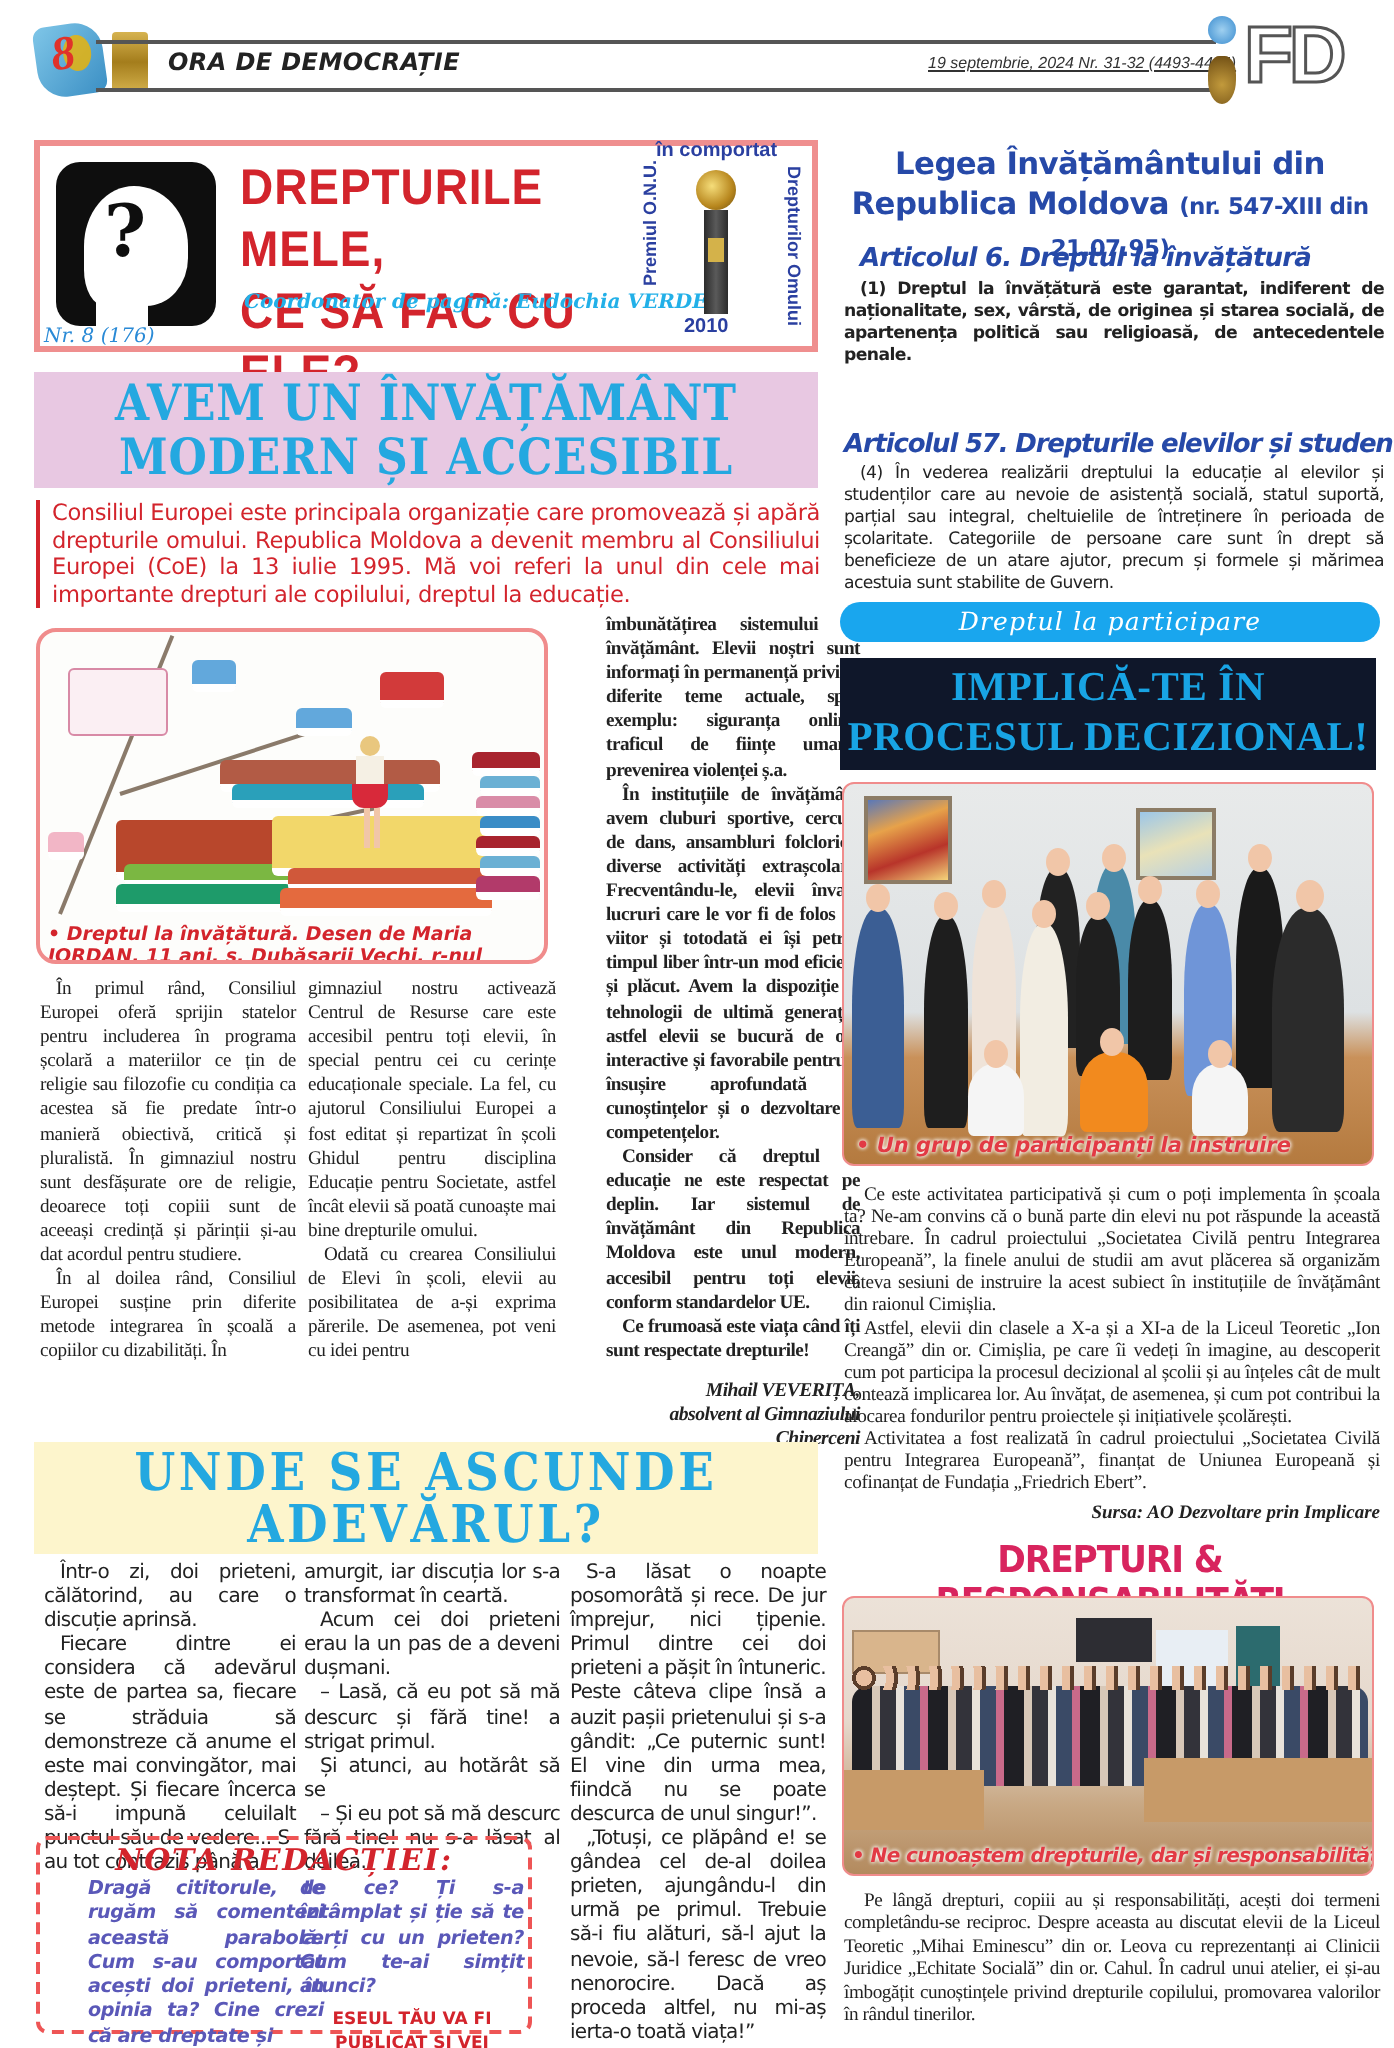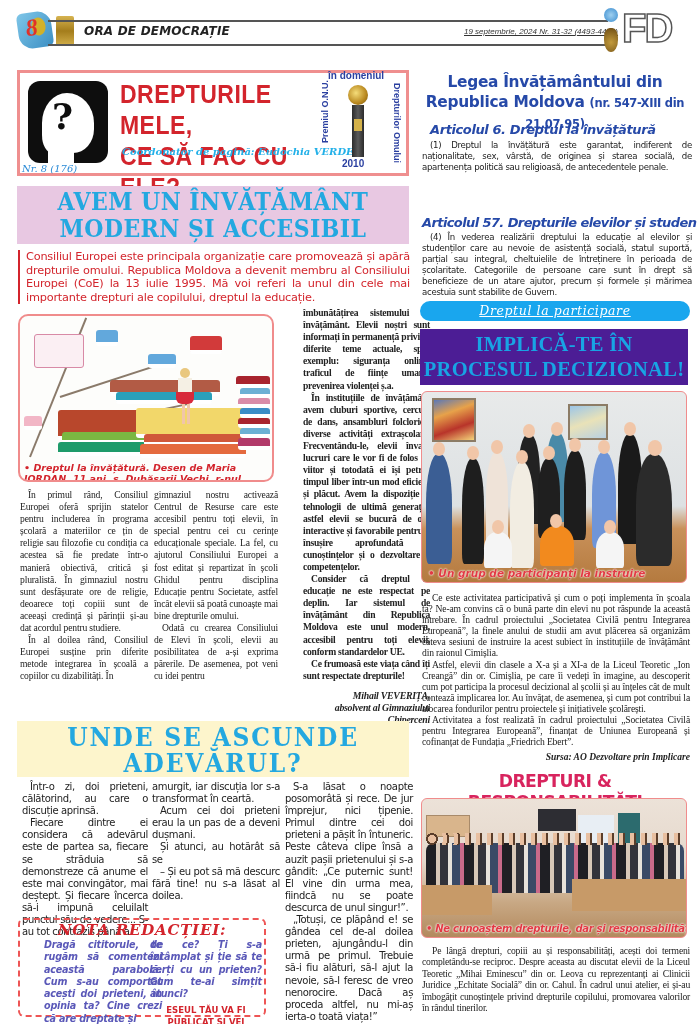--- a/index.html
+++ b/index.html
@@ -76,26 +76,26 @@
   .nota-prize { font: bold 8.5px/11.5px "DejaVu Sans", sans-serif; color: #d3242c; text-align: center; margin-top: 5px; font-style: normal; letter-spacing: 0; }
 
   
   #law-title { left: 418px; top: 72px; width: 274px; text-align: center; font: bold 15.4px/20px "DejaVu Sans", sans-serif; color: #2649a8; letter-spacing: -0.3px; }
   #law-title .num { font-size: 11.5px; }
   .art-title { font: bold italic 13px "DejaVu Sans", sans-serif; color: #2649a8; letter-spacing: -0.4px; }
   #art6-title { left: 430px; top: 122px; }
   #art57-title { left: 422px; top: 215px; white-space: nowrap; letter-spacing: -0.6px; }
   .art-body { font: 8.6px/10.9px "DejaVu Sans", sans-serif; color: #222; text-align: justify; letter-spacing: -0.3px; }
   .art-body p { text-indent: 8px; }
-  #art6-body { left: 422px; top: 140px; width: 270px; }
+  #art6-body { left: 422px; top: 140px; width: 270px; font-weight: bold; }
   #art57-body { left: 422px; top: 232px; width: 270px; }
 
-  #participare-pill { left: 420px; top: 301px; width: 270px; height: 20px; background: #19a6ee; border-radius: 10px; text-align: center; font: italic 12.5px/20px "DejaVu Serif", serif; color: #fff; letter-spacing: 0.6px; text-decoration: underline; }
-
-  #implica-box { left: 420px; top: 329px; width: 268px; height: 56px; background: #4c1d95; text-align: center; font: bold 20.5px/25px "Liberation Serif", serif; color: #18a4e4; letter-spacing: 0.3px; padding-top: 3px; }
+  #participare-pill { left: 420px; top: 301px; width: 270px; height: 20px; background: #19a6ee; border-radius: 10px; text-align: center; font: italic 12.5px/20px "DejaVu Serif", serif; color: #fff; letter-spacing: 0.6px; }
+
+  #implica-box { left: 420px; top: 329px; width: 268px; height: 56px; background: #0f172a; text-align: center; font: bold 20.5px/25px "Liberation Serif", serif; color: #18a4e4; letter-spacing: 0.3px; padding-top: 3px; }
 
   #photo1 { left: 421px; top: 391px; width: 266px; height: 192px; border: 1.5px solid #f08c8c; border-radius: 6px; overflow: hidden; background: linear-gradient(180deg,#e8eaea 0%,#dde1e3 60%,#c9915a 72%,#b47a3f 100%); }
   .painting { position: absolute; border: 2px solid #8c7c66; }
   .person { position: absolute; border-radius: 45% 45% 10% 10%; }
   .face { position: absolute; width: 12px; height: 14px; border-radius: 50%; background: #f1c6a8; }
   .photo-caption { position: absolute; left: 6px; bottom: 3px; font: bold italic 10.5px "DejaVu Sans", sans-serif; color: #e23a44; text-shadow: 0 0 2px #fff, 0 0 2px #fff; }
 
   #implica-text { left: 422px; top: 592px; width: 268px; font: 9.6px/11.1px "Liberation Serif", serif; color: #222; text-align: justify; letter-spacing: -0.15px; }
   #implica-text p { text-indent: 10px; }
   #sursa { left: 540px; top: 752px; width: 150px; text-align: right; font: bold italic 9.5px "Liberation Serif", serif; color: #222; }
@@ -131,21 +131,21 @@
     <div class="silhouette"></div>
     <div class="neck"></div>
     <div class="q">?</div>
   </div>
   <div class="abs rubric-title">
     <div>DREPTURILE MELE,</div>
     <div>CE SĂ FAC CU ELE?</div>
   </div>
   <div class="abs rubric-coord">Coordonator de pagină: Eudochia VERDEȘ</div>
   <div class="abs rubric-nr">Nr. 8 (176)</div>
-  <div class="abs award-top">în domeniul</div>
+  <div class="abs award-top">în comportat</div>
   <div class="abs trophy">
     <div class="globe"></div>
       <div class="stem"></div>
       <div class="plate"></div>
   </div>
   <div class="abs award-left">Premiul O.N.U.</div>
   <div class="abs award-right">Drepturilor Omului</div>
   <div class="abs award-year">2010</div>
 </div>
 
@@ -221,20 +221,21 @@
   </div>
 </div>
 
 <div id="story-col1" class="abs story">
   <p>Într-o zi, doi prieteni, călătorind, au care o discuție aprinsă.</p>
   <p>Fiecare dintre ei considera că adevărul este de partea sa, fiecare se străduia să demonstreze că anume el este mai convingător, mai deștept. Și fiecare încerca să-i impună celuilalt punctul său de vedere... S-au tot contrazis până a</p>
 </div>
 <div id="story-col2" class="abs story">
   <p style="text-indent:0">amurgit, iar discuția lor s-a transformat în ceartă.</p>
   <p>Acum cei doi prieteni erau la un pas de a deveni dușmani.</p>
+  <p>– Lasă, că eu pot să mă descurc și fără tine! a strigat primul.</p>
   <p>Și atunci, au hotărât să se</p>
   <p>– Și eu pot să mă descurc fără tine! nu s-a lăsat al doilea.</p>
 </div>
 <div id="story-col3" class="abs story">
   <p>S-a lăsat o noapte posomorâtă și rece. De jur împrejur, nici țipenie. Primul dintre cei doi prieteni a pășit în întuneric. Peste câteva clipe însă a auzit pașii prietenului și s-a gândit: „Ce puternic sunt! El vine din urma mea, fiindcă nu se poate descurca de unul singur!”.</p>
   <p>„Totuși, ce plăpând e! se gândea cel de-al doilea prieten, ajungându-l din urmă pe primul. Trebuie să-i fiu alături, să-l ajut la nevoie, să-l feresc de vreo nenorocire. Dacă aș proceda altfel, nu mi-aș ierta-o toată viața!”</p>
 </div>
 
 <div id="nota" class="abs">
   <div class="nota-title">NOTA REDACȚIEI:</div>

